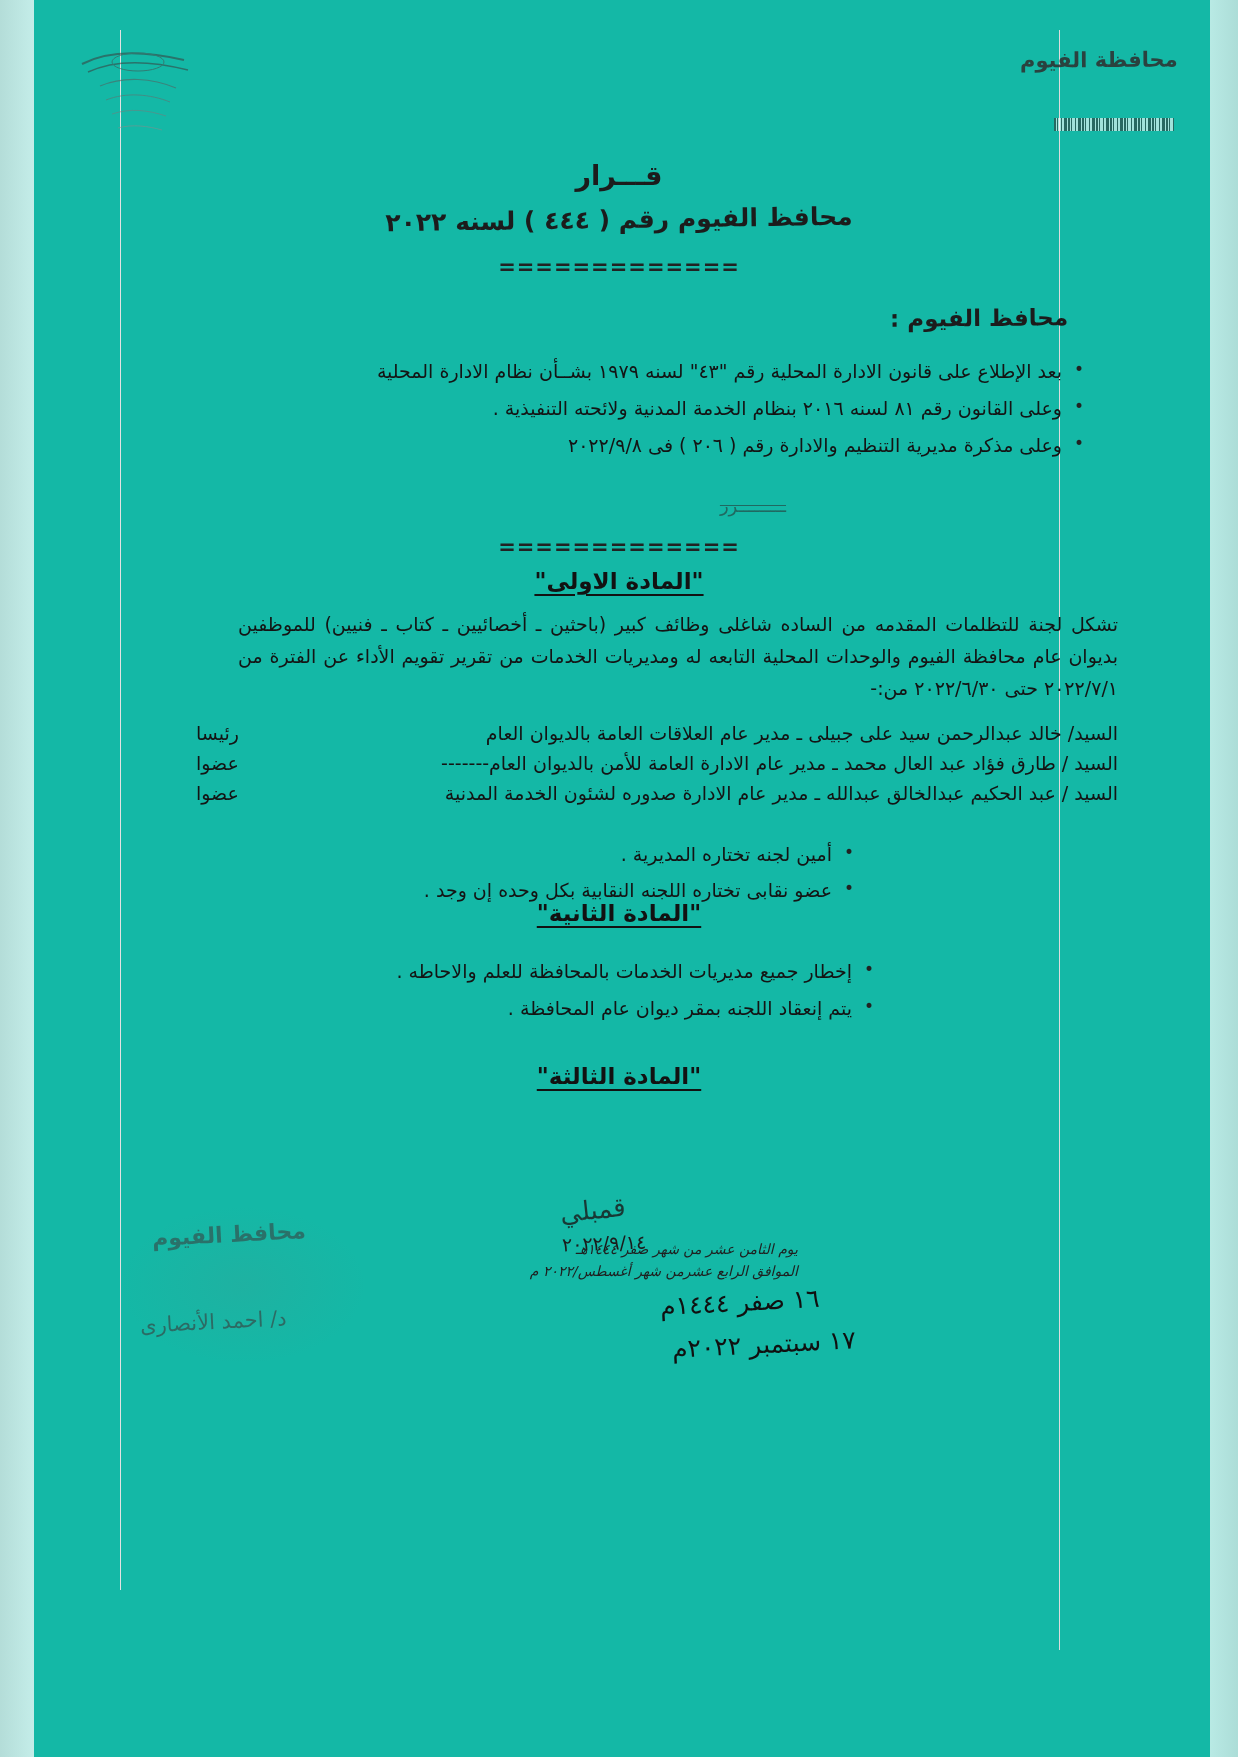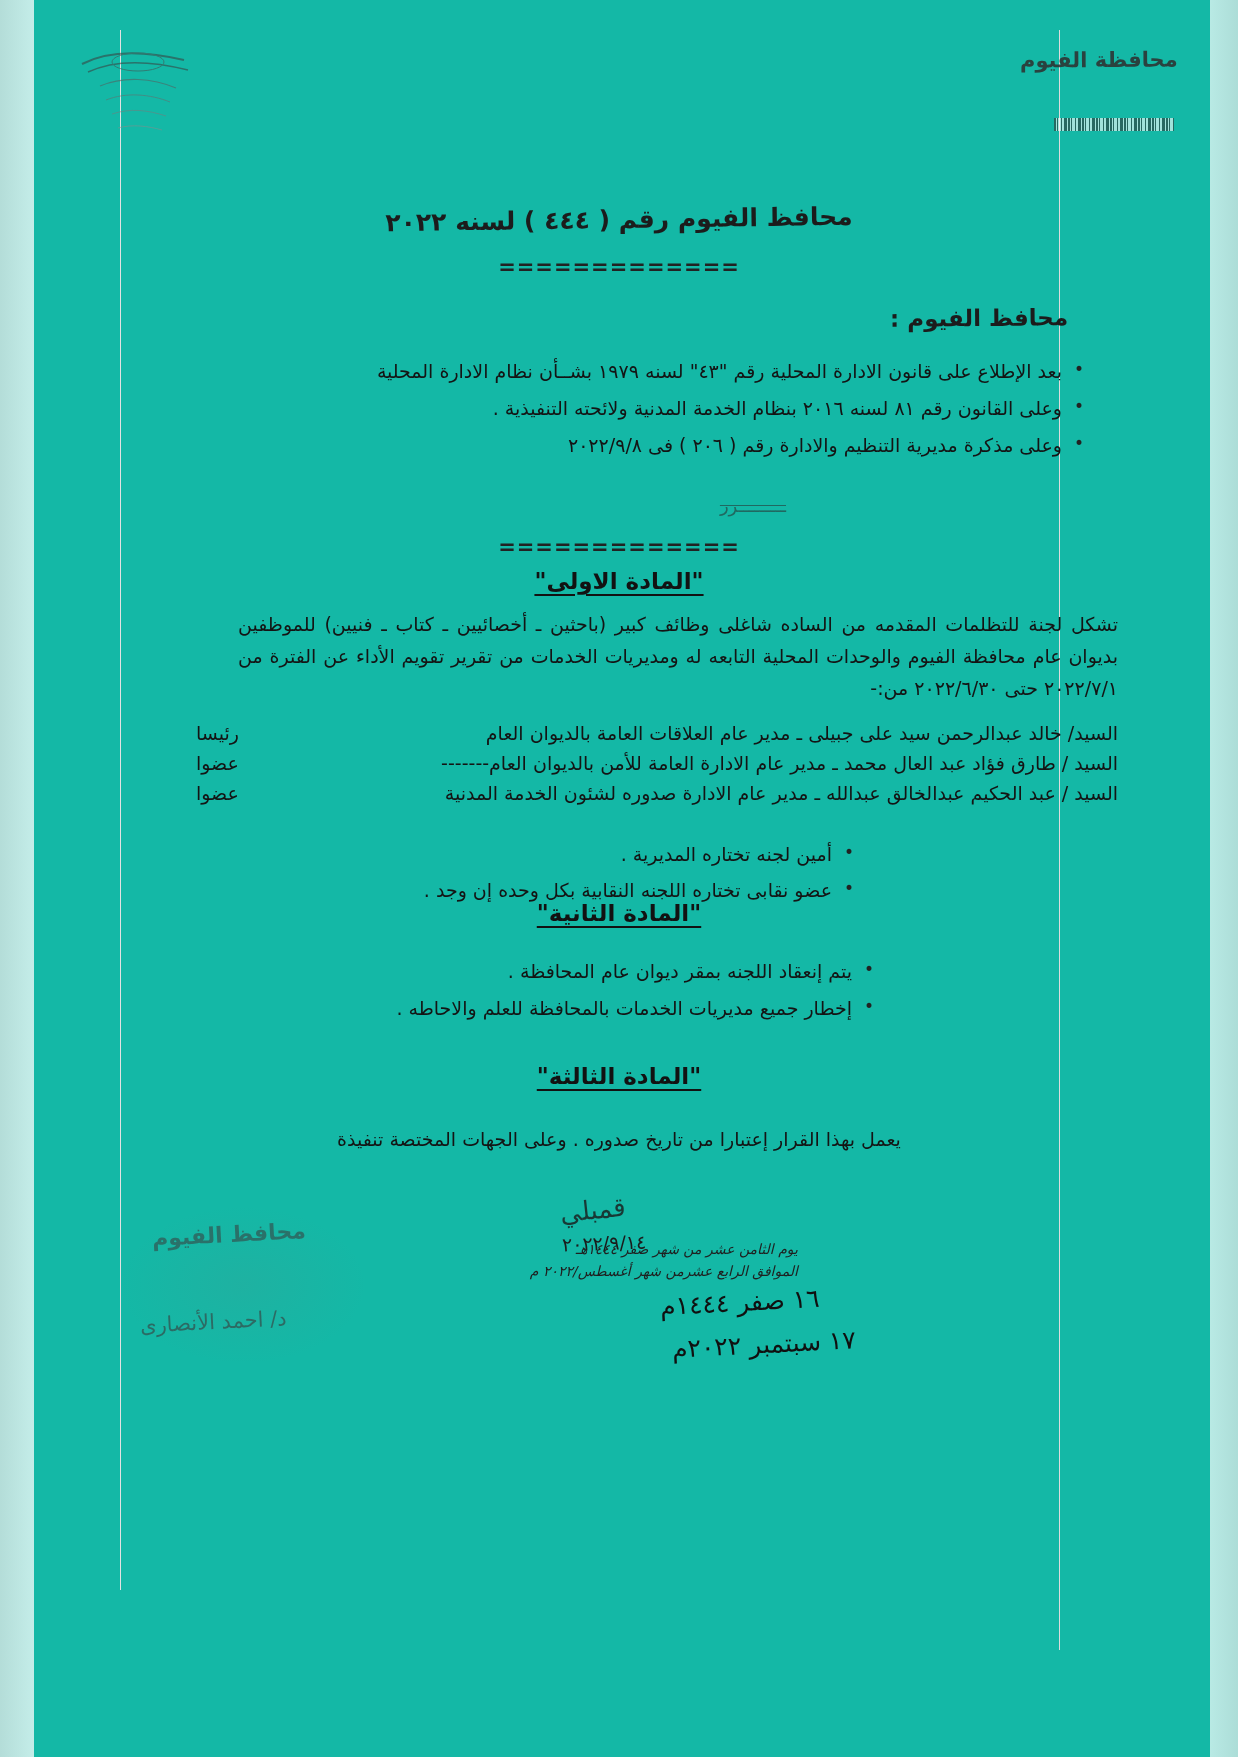--- a/index.html
+++ b/index.html
@@ -350,20 +350,21 @@
       <path d="M34 58 C54 50, 78 52, 98 60" stroke="#6a6a6a" stroke-width="1" fill="none"></path>
       <path d="M40 72 C58 66, 76 68, 94 74" stroke="#7a7a7a" stroke-width="1" fill="none"></path>
       <path d="M46 86 C60 82, 76 84, 90 88" stroke="#8a8a8a" stroke-width="1" fill="none"></path>
       <ellipse cx="66" cy="20" rx="26" ry="9" stroke="#4a4a4a" stroke-width="1" fill="none"></ellipse>
     </svg>
   </div>
 
   <div class="gov-header">محافظة الفيوم</div>
   <div class="barcode"></div>
 
+  <div class="title-main">قـــرار</div>
   <div class="title-sub">محافظ الفيوم رقم ( ٤٤٤ ) لسنه ٢٠٢٢</div>
   <div class="rule-eq-1">=============</div>
 
   <div class="addressee">محافظ الفيوم :</div>
 
   <div class="preamble">
     <div class="bul">
       <span class="ln">بعد الإطلاع على قانون الادارة المحلية رقم "٤٣" لسنه ١٩٧٩ بشــأن نظام الادارة المحلية</span>
     </div>
     <div class="bul">
@@ -396,26 +397,25 @@
     </div>
   </div>
 
   <div class="members-bullets">
     <div class="bul">أمين لجنه تختاره المديرية .</div>
     <div class="bul">عضو نقابى تختاره اللجنه النقابية بكل وحده إن وجد .</div>
   </div>
 
   <div class="article-h" id="article2-h">"المادة الثانية"</div>
   <div class="article2-body">
+    <div class="bul">إخطار جميع مديريات الخدمات بالمحافظة للعلم والاحاطه .</div>
     <div class="bul">يتم إنعقاد اللجنه بمقر ديوان عام المحافظة .</div>
-    <div class="bul">إخطار جميع مديريات الخدمات بالمحافظة للعلم والاحاطه .</div>
   </div>
 
   <div class="article-h" id="article3-h">"المادة الثالثة"</div>
-  <div class="article3-body">يعمل بهذا القرار إعتبارا من تاريخ صدوره . وعلى الجهات المختصة تنفيذة</div>
 
   <div class="signature-scribble">قمبلي</div>
   <div class="signature-date">٢٠٢٢/٩/١٤</div>
 
   <div class="hijri-block">
     <div>يوم الثامن عشر من شهر صفر ١٤٤٤هـ</div>
     <div>الموافق الرابع عشرمن شهر أغسطس/٢٠٢٢ م</div>
   </div>
 
   <div class="handwrite-1">١٦ صفر ١٤٤٤م</div>

